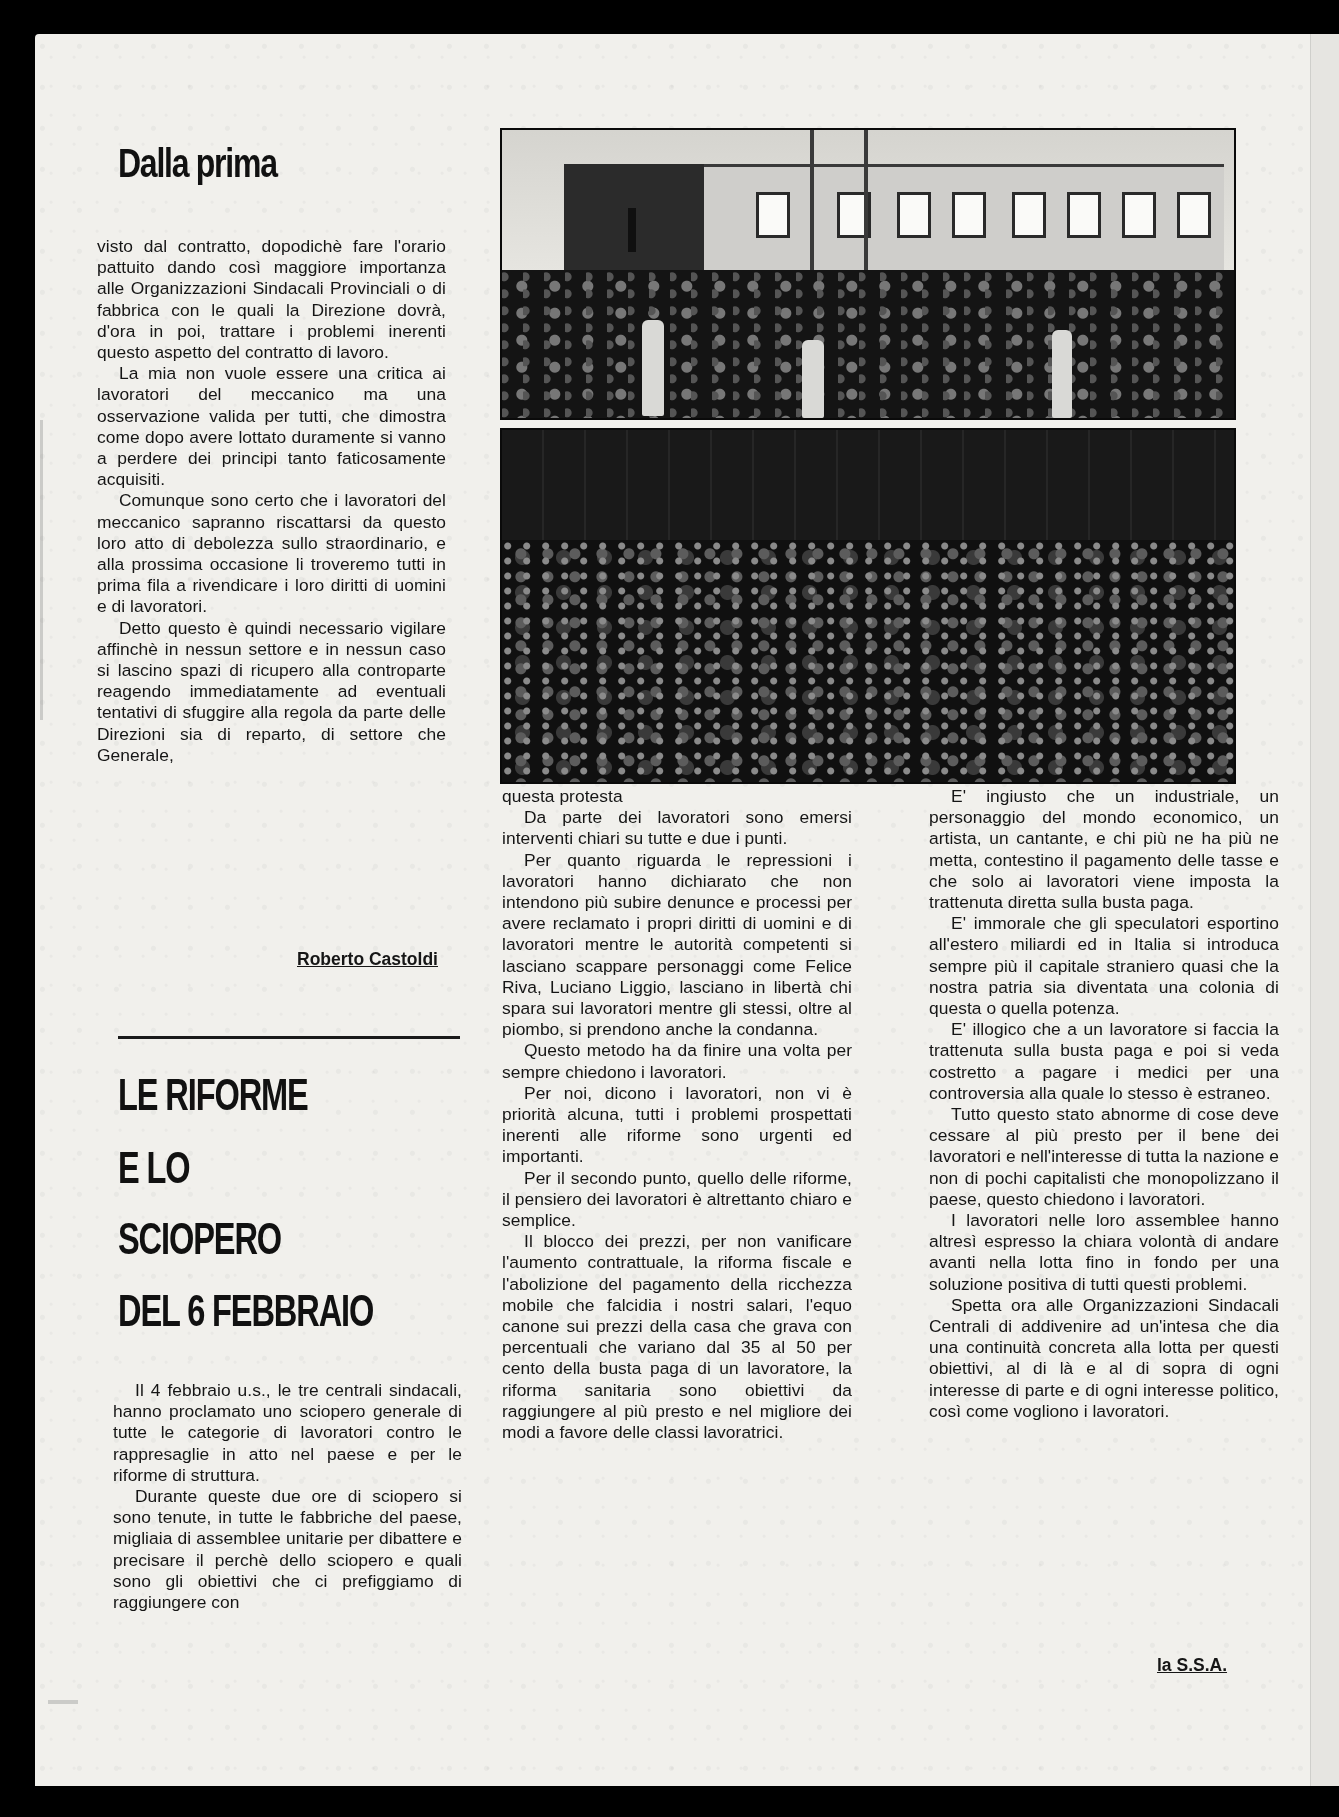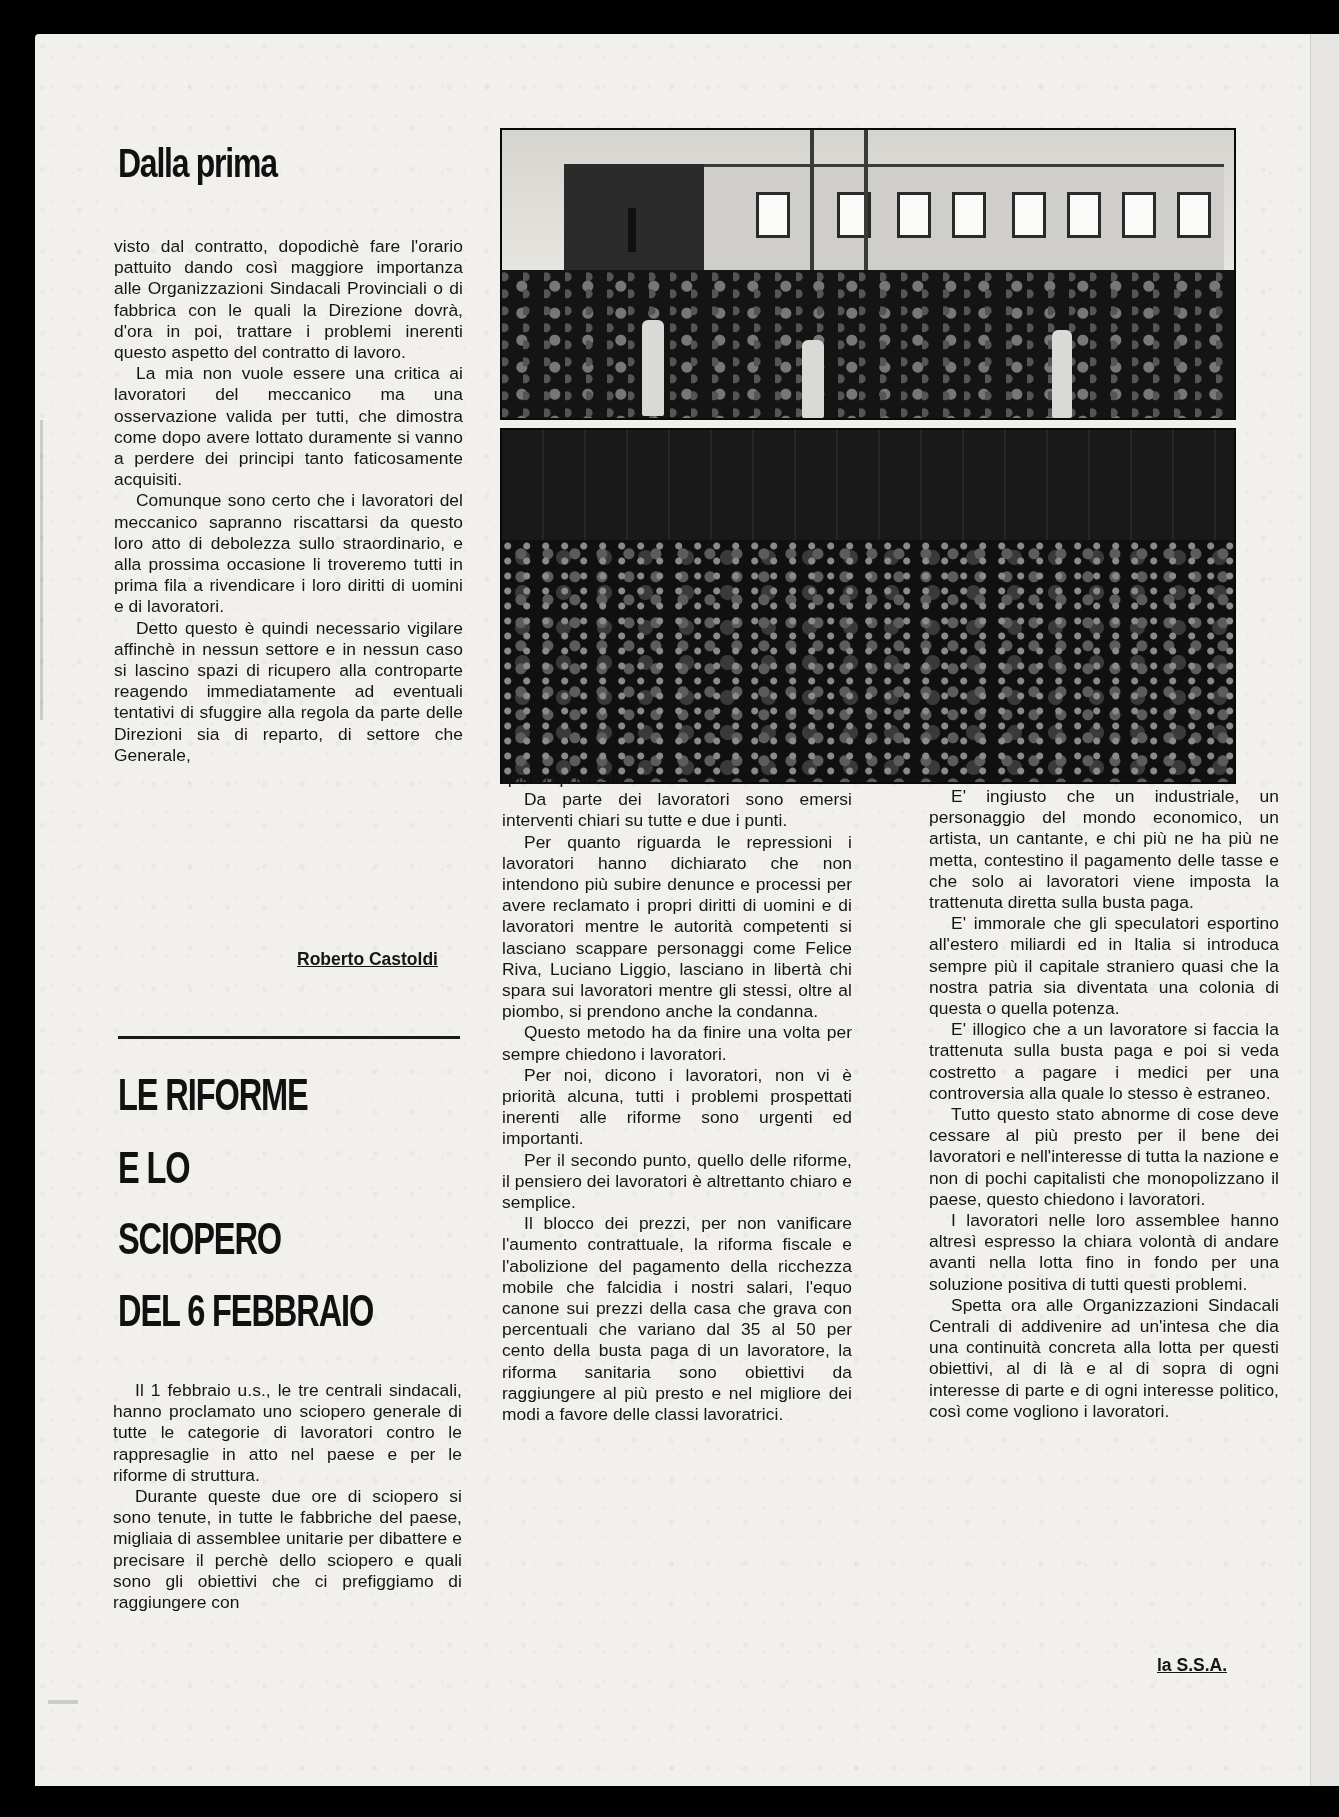--- a/index.html
+++ b/index.html
@@ -28,21 +28,21 @@
     }
     .col p.ind { text-indent: 22px; }
     .col p.noind { text-indent: 0; }
 
     .h-dalla {
       position: absolute; left: 118px; top: 140px; margin: 0;
       font-family: "Liberation Sans", sans-serif; font-weight: 700;
       font-size: 41px; letter-spacing: -1.6px; transform: scaleX(0.78);
       transform-origin: left center; color: #111;
     }
-    #col-left-top { left: 114px; top: 236px; width: 349px; }
+    #col-left-top { left: 97px; top: 236px; width: 349px; }
     .signature {
       position: absolute; font-weight: 700; font-size: 17.5px; color: #161616; text-decoration: underline;
     }
     #sig-castoldi { left: 297px; top: 949px; }
     .rule {
       position: absolute; left: 118px; top: 1036px; width: 342px; height: 3px;
       background: #1a1a1a;
     }
     .headline-line {
       position: absolute; left: 118px; margin: 0; font-weight: 700;
@@ -85,21 +85,21 @@
     .crowd-bottom {
       position: absolute; left: 0; top: 110px; width: 100%; height: 250px;
       background:
         radial-gradient(circle at 30% 40%, #8a8a8a 0 3px, transparent 4px),
         radial-gradient(circle at 70% 60%, #5c5c5c 0 5px, transparent 6px),
         radial-gradient(circle at 50% 50%, #3a3a3a 0 7px, transparent 8px),
         #101010;
       background-size: 19px 15px, 27px 23px, 41px 35px, auto;
     }
 
-    #col-mid { left: 502px; top: 768px; width: 350px; }
+    #col-mid { left: 502px; top: 786px; width: 350px; }
     #col-right { left: 929px; top: 786px; width: 350px; }
     #sig-ssa { left: 1157px; top: 1655px; }
 
     .scan-mark { position: absolute; background: rgba(90,90,90,0.25); }
   </style>
 </head>
 <body>
 
 <div class="paper"></div>
 <div class="right-edge"></div>
@@ -115,21 +115,21 @@
 <div class="signature" id="sig-castoldi">Roberto Castoldi</div>
 
 <div class="rule"></div>
 
 <h1 class="headline-line" id="hl-1">LE RIFORME</h1>
 <h1 class="headline-line" id="hl-2">E LO</h1>
 <h1 class="headline-line" id="hl-3">SCIOPERO</h1>
 <h1 class="headline-line" id="hl-4">DEL 6 FEBBRAIO</h1>
 
 <div class="col" id="col-left-bottom">
-  <p class="ind">Il 1 febbraio u.s., le tre centrali sindacali, hanno proclamato uno sciopero generale di tutte le categorie di lavoratori contro le rappresaglie in atto nel paese e per le riforme di struttura.</p>
+  <p class="ind">Il 4 febbraio u.s., le tre centrali sindacali, hanno proclamato uno sciopero generale di tutte le categorie di lavoratori contro le rappresaglie in atto nel paese e per le riforme di struttura.</p>
   <p class="ind bolder">Durante queste due ore di sciopero si sono tenute, in tutte le fabbriche del paese, migliaia di assemblee unitarie per dibattere e precisare il perchè dello sciopero e quali sono gli obiettivi che ci prefiggiamo di raggiungere con</p>
 </div>
 
 <div class="photo" id="photo-top">
   <div class="sky"></div>
   <div class="building-dark"></div>
   <div class="building-door"></div>
   <div class="building-light"></div>
   <div class="win" style="left:254px;"></div>
   <div class="win" style="left:335px;"></div>

